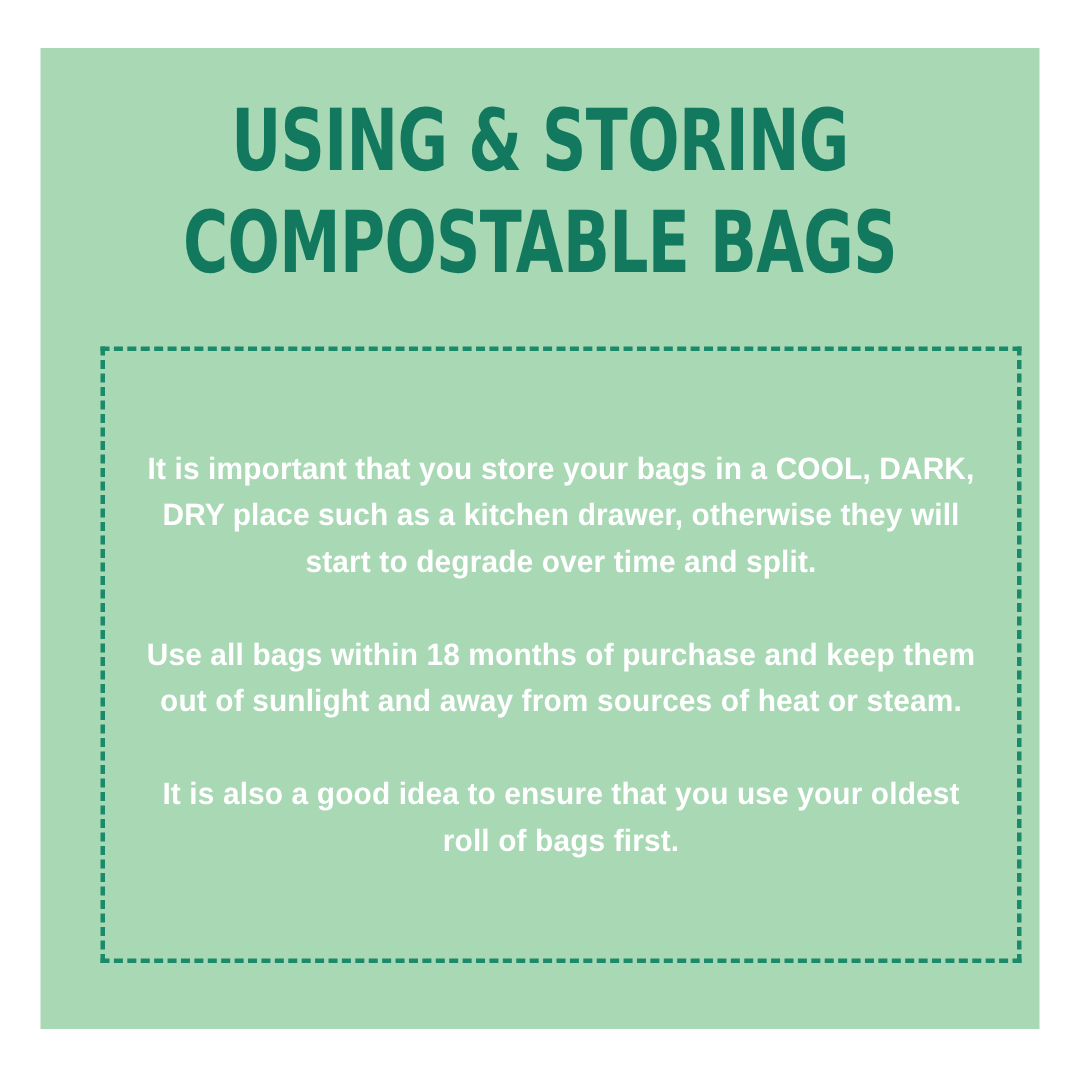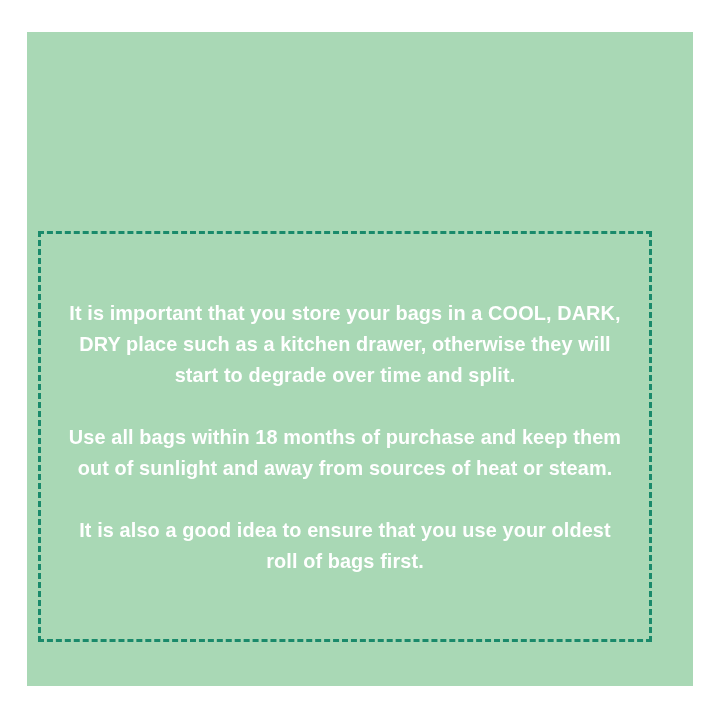--- a/index.html
+++ b/index.html
@@ -50,21 +50,21 @@
     letter-spacing: -0.5px;
     color: #12795f;
     transform: scaleX(0.80);
     transform-origin: center center;
     white-space: nowrap;
   }
 
   
   #dashed-box {
     position: absolute;
-    left: 11px;
+    left: 40px;
     top: 199px;
     width: 614px;
     height: 411px;
     box-sizing: border-box;
     border: 3px dashed #1a8a6b;
     display: flex;
     flex-direction: column;
     align-items: center;
     justify-content: center;
   }
@@ -91,20 +91,24 @@
     margin-top: 31px;
   }
 </style>
 </head>
 <body>
 
 <div id="canvas">
 
   <div id="panel">
 
+    <div id="heading">
+      <span class="title-line">USING &amp; STORING</span>
+      <span class="title-line">COMPOSTABLE BAGS</span>
+    </div>
 
     <div id="dashed-box">
       <div id="body-copy">
         <p class="para">It is important that you store your bags in a COOL, DARK, DRY place such as a kitchen drawer, otherwise they will start to degrade over time and split.</p>
         <p class="para">Use all bags within 18 months of purchase and keep them out of sunlight and away from sources of heat or steam.</p>
         <p class="para">It is also a good idea to ensure that you use your oldest roll of bags first.</p>
       </div>
     </div>
 
   </div>

